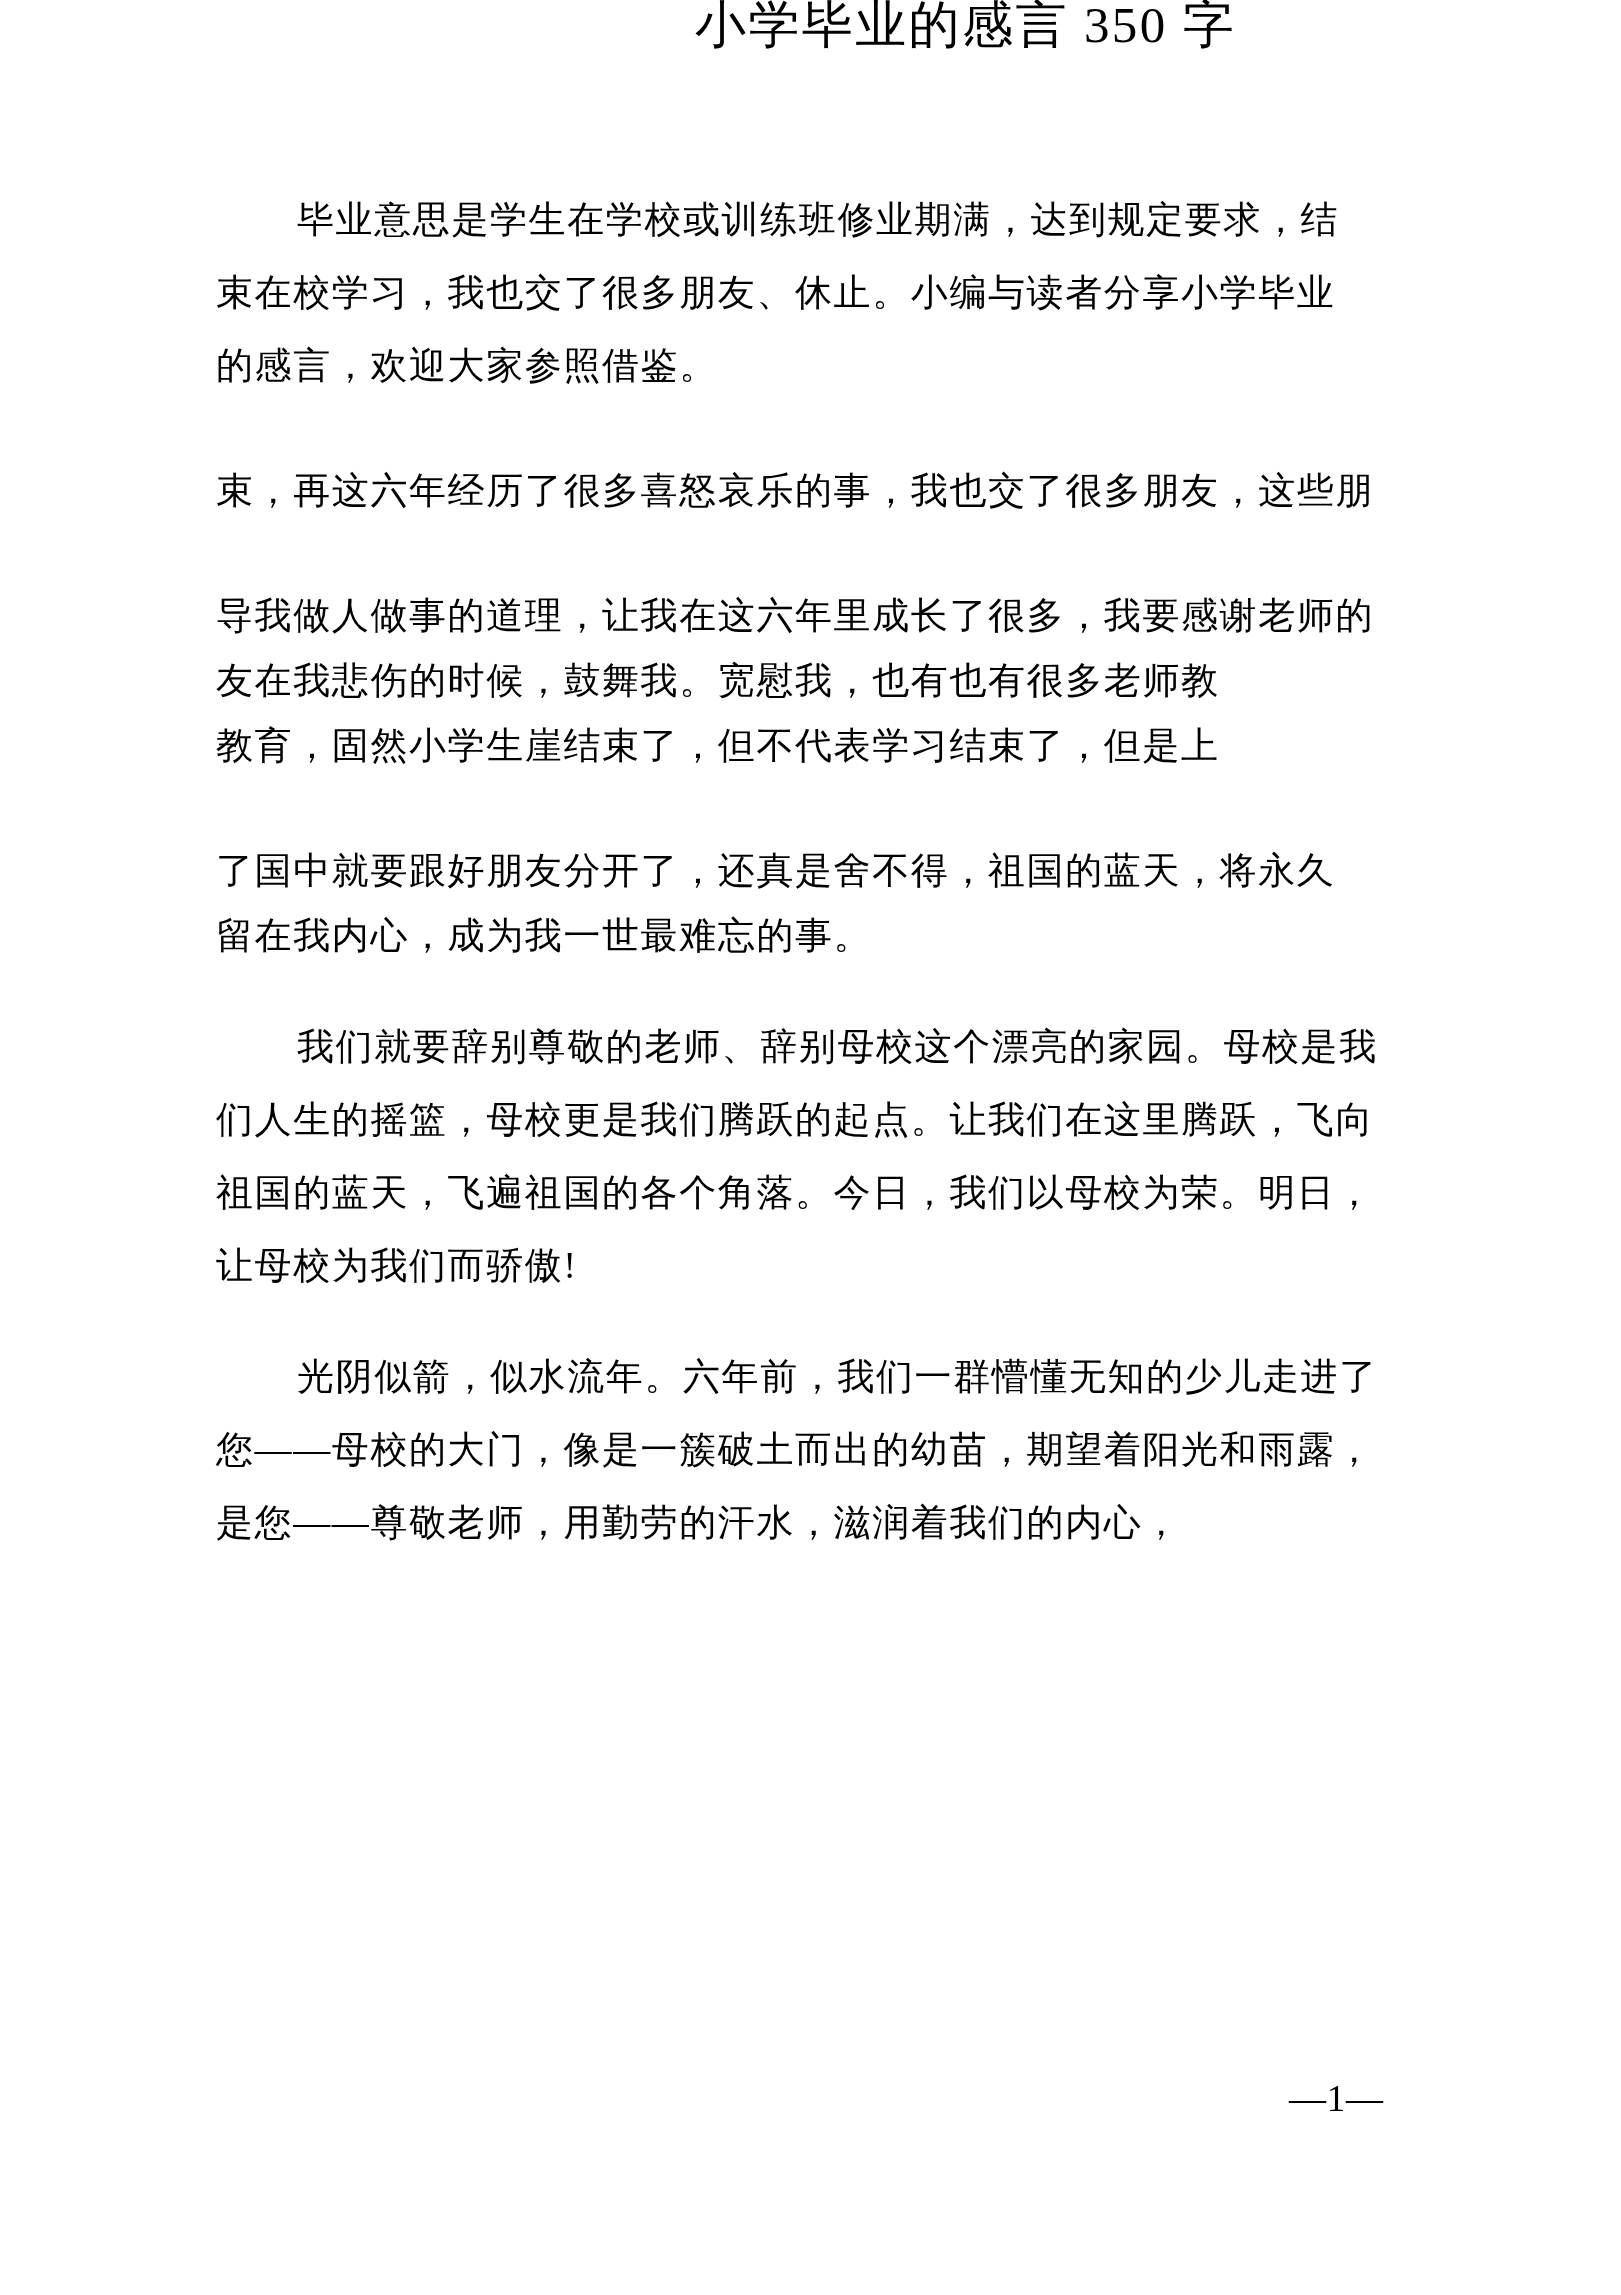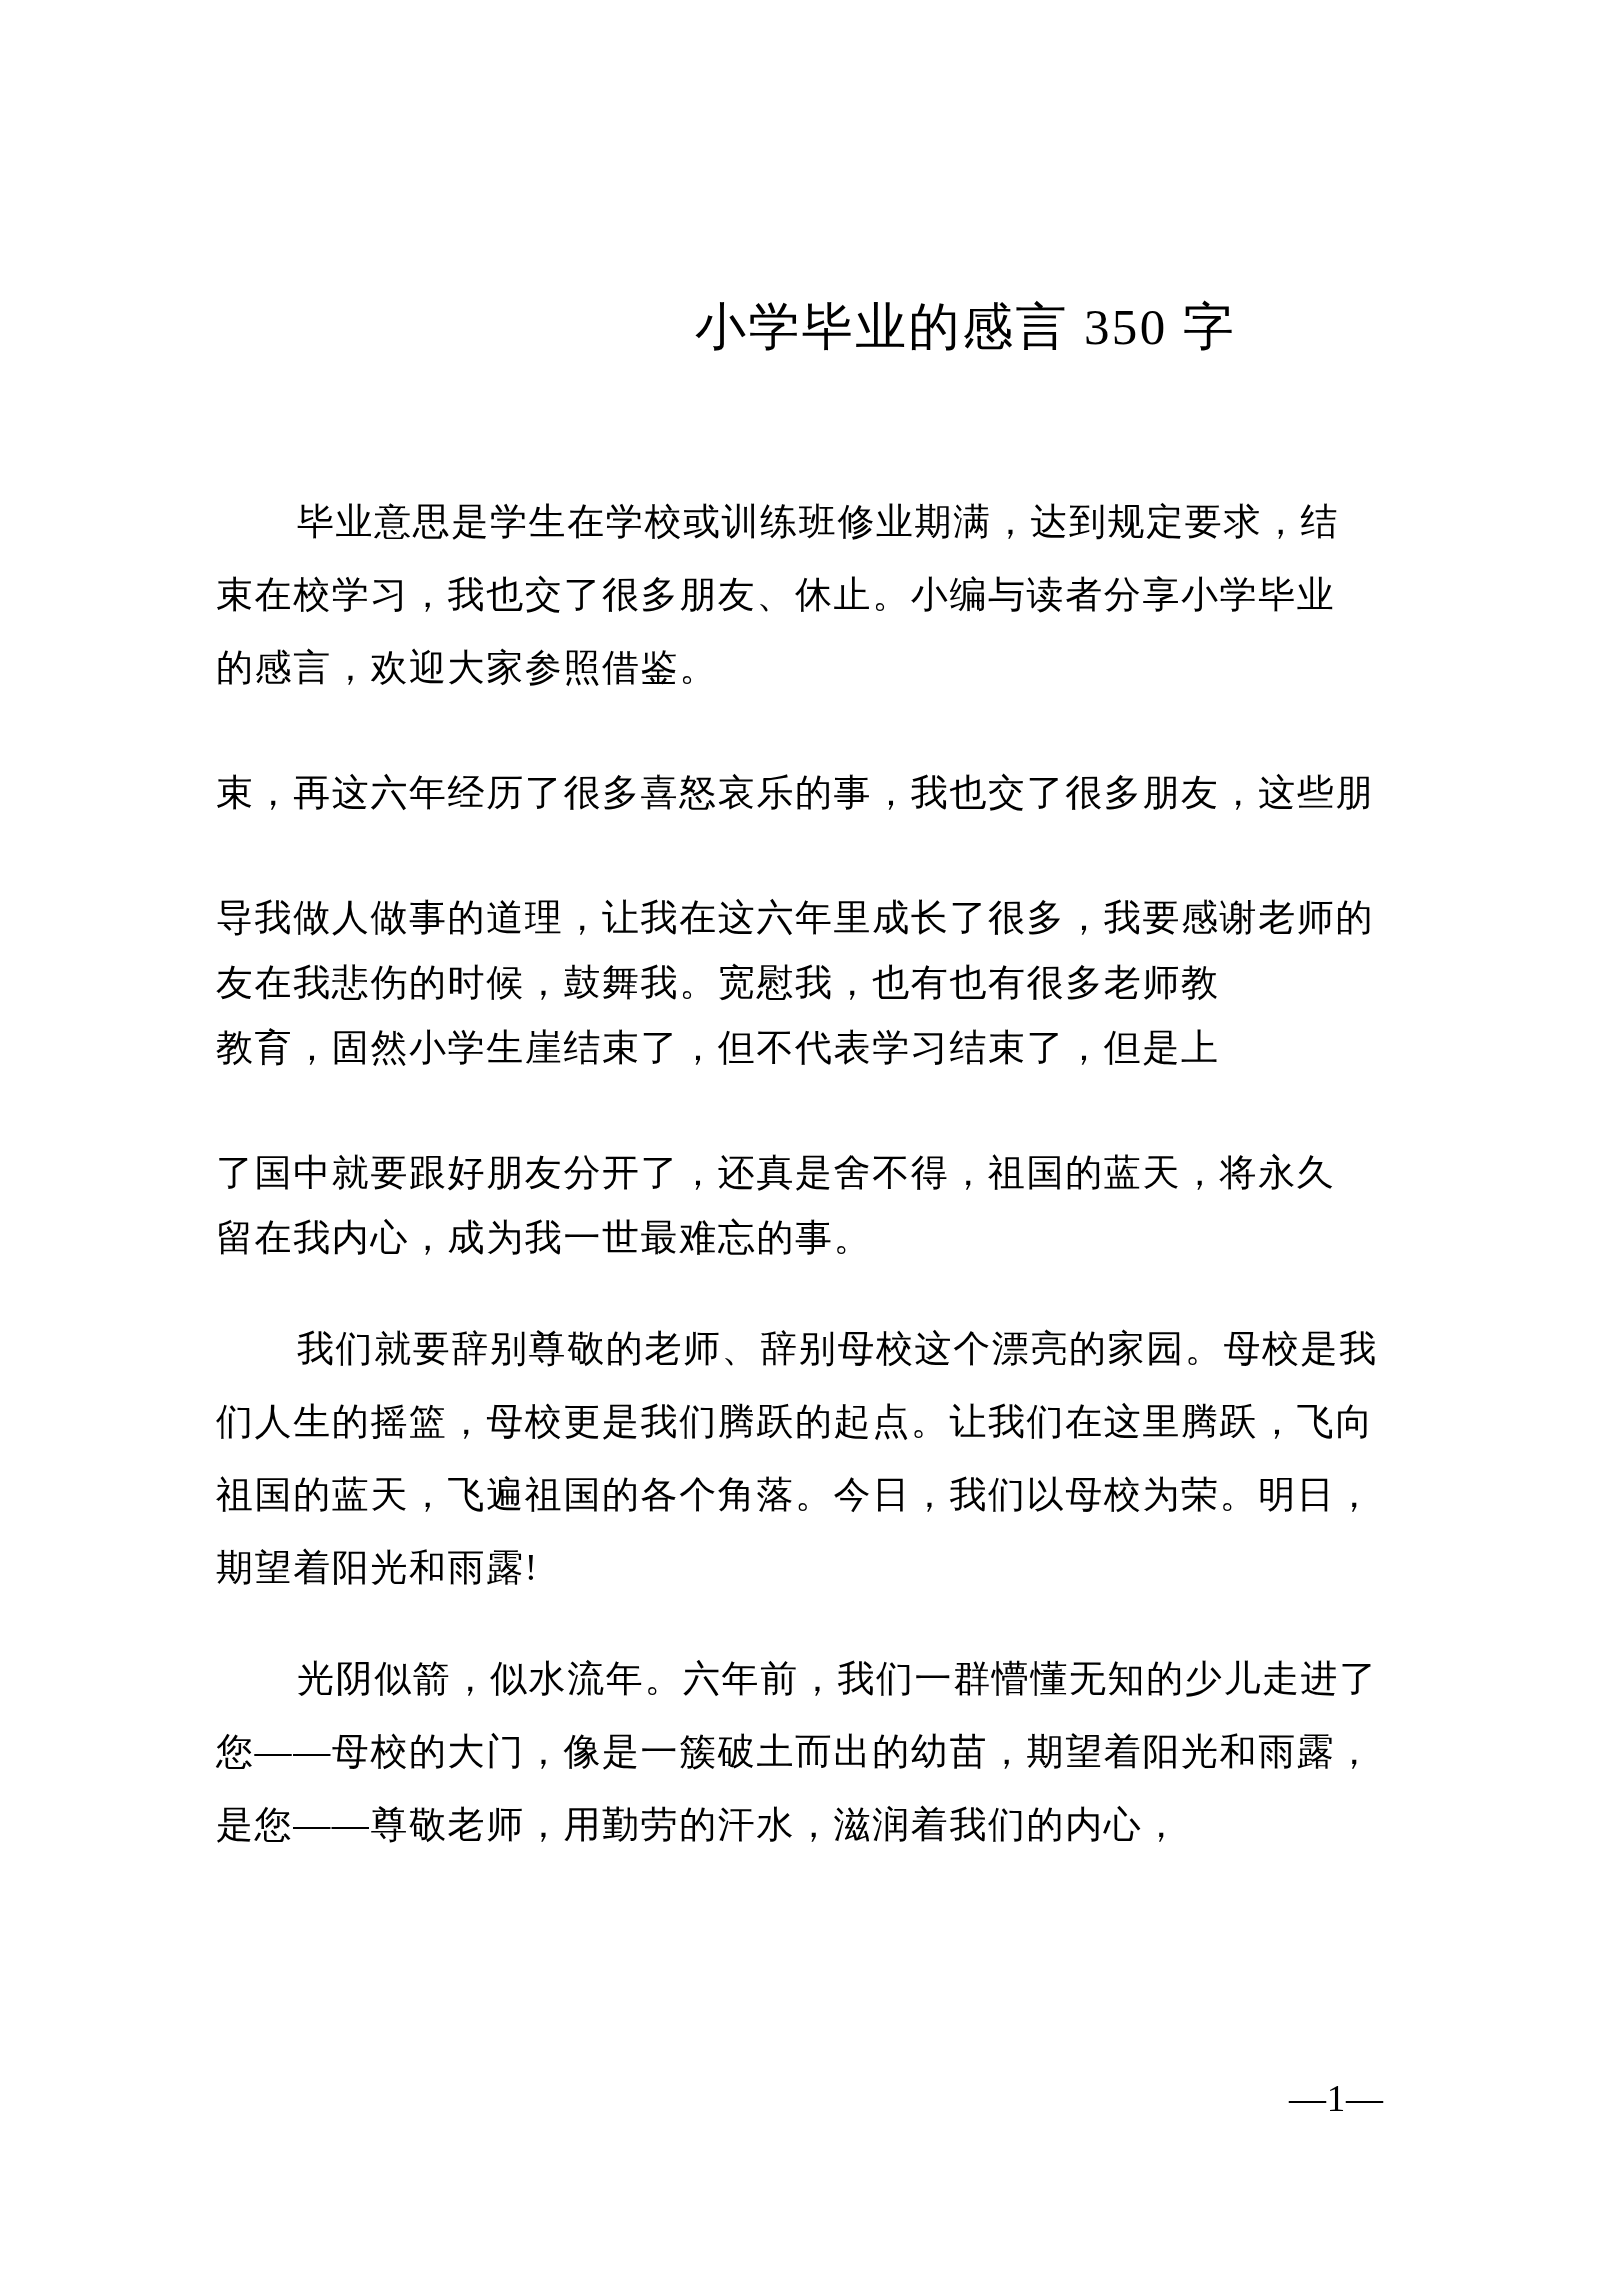--- a/index.html
+++ b/index.html
@@ -10,21 +10,20 @@
   .page {
     position: relative;
     width: 1622px;
     height: 2295px;
     background: #ffffff;
     color: #000000;
     font-family: "Liberation Serif", "DejaVu Serif", serif;
     overflow: hidden;
   }
   .content {
-    padding-top: 302px;
     padding-left: 216px;
     width: 1222px;
   }
   .title {
     margin: 0 0 0 479px;
     font-size: 51px;
     line-height: 1;
     font-weight: 400;
     letter-spacing: 2.4px;
     white-space: nowrap;
@@ -64,21 +63,21 @@
         <div class="line gap-line">的感言，欢迎大家参照借鉴。</div>
         <div class="line gap-chunk">束，再这六年经历了很多喜怒哀乐的事，我也交了很多朋友，这些朋</div>
         <div class="line gap-chunk">导我做人做事的道理，让我在这六年里成长了很多，我要感谢老师的</div>
         <div class="line gap-tight">友在我悲伤的时候，鼓舞我。宽慰我，也有也有很多老师教</div>
         <div class="line gap-tight">教育，固然小学生崖结束了，但不代表学习结束了，但是上</div>
         <div class="line gap-chunk">了国中就要跟好朋友分开了，还真是舍不得，祖国的蓝天，将永久</div>
         <div class="line gap-tight">留在我内心，成为我一世最难忘的事。</div>
         <div class="line gap-para indent">我们就要辞别尊敬的老师、辞别母校这个漂亮的家园。母校是我</div>
         <div class="line gap-line">们人生的摇篮，母校更是我们腾跃的起点。让我们在这里腾跃，飞向</div>
         <div class="line gap-line">祖国的蓝天，飞遍祖国的各个角落。今日，我们以母校为荣。明日，</div>
-        <div class="line gap-line">期望着阳光和雨露!</div>
+        <div class="line gap-line">让母校为我们而骄傲!</div>
         <div class="line gap-para indent">光阴似箭，似水流年。六年前，我们一群懵懂无知的少儿走进了</div>
         <div class="line gap-line">您——母校的大门，像是一簇破土而出的幼苗，期望着阳光和雨露，</div>
         <div class="line gap-line">是您——尊敬老师，用勤劳的汗水，滋润着我们的内心，</div>
       </div>
   </div>
   <div class="page-number">—1—</div>
 </div>
 
 
 </body></html>

